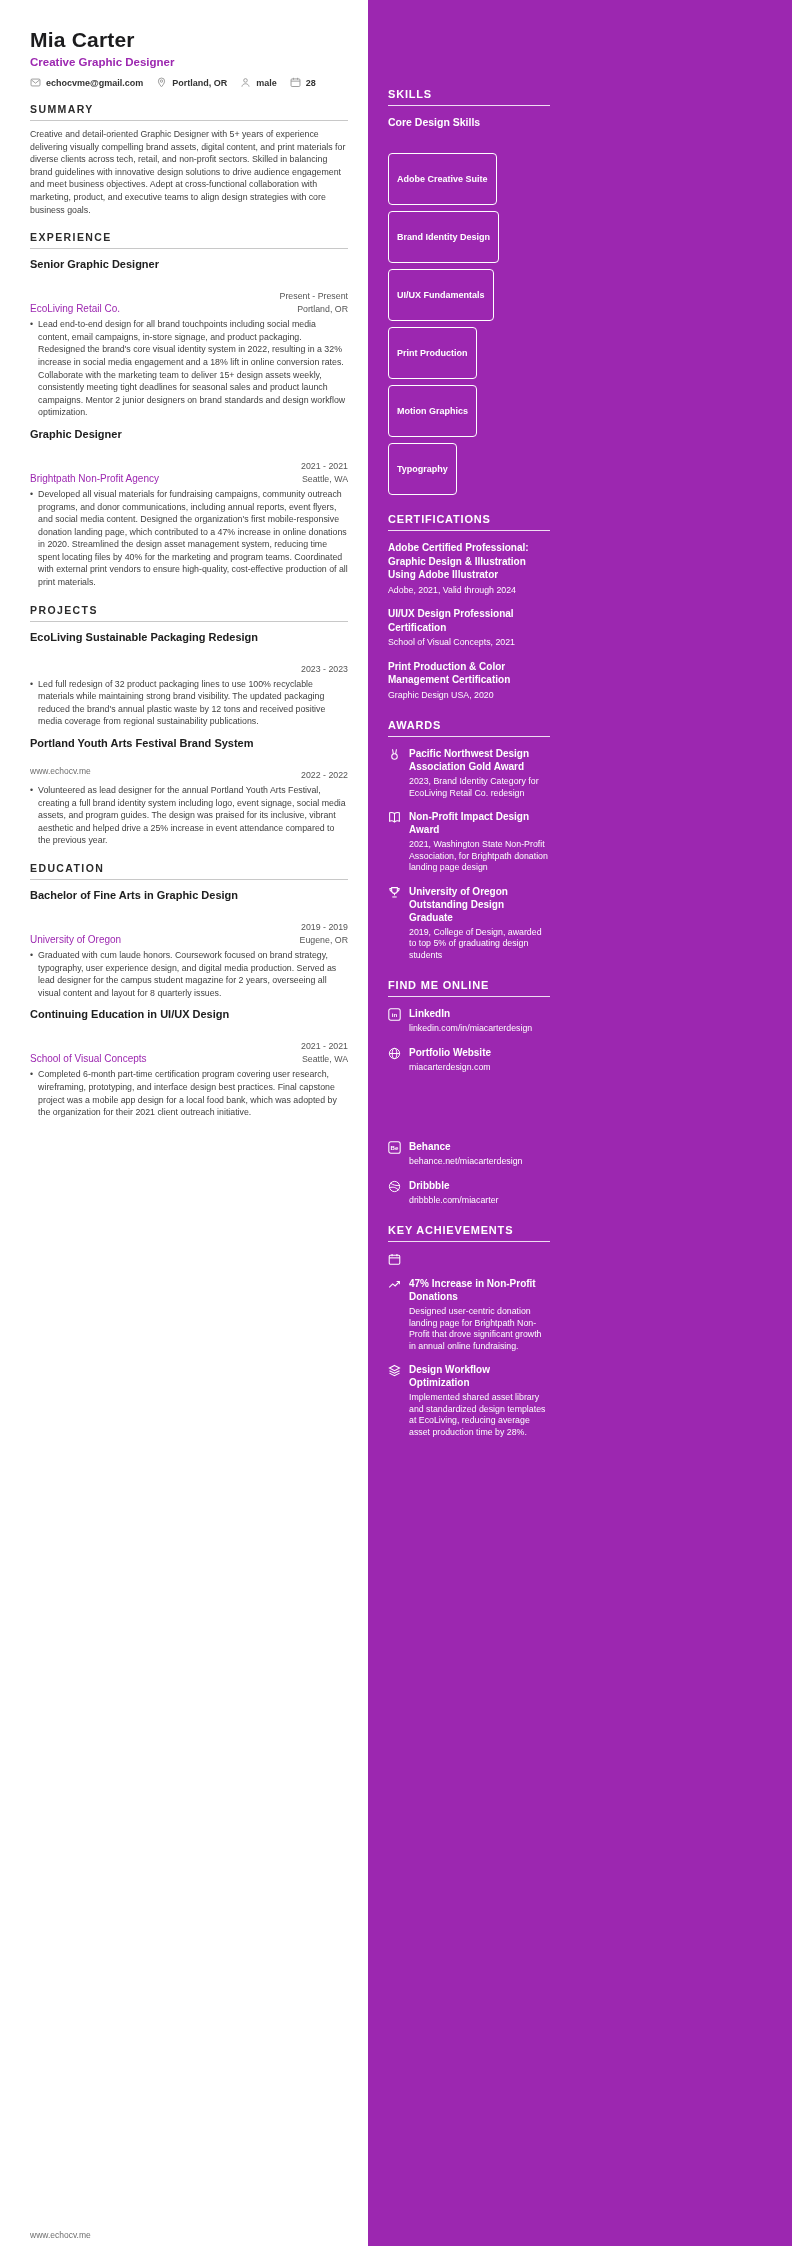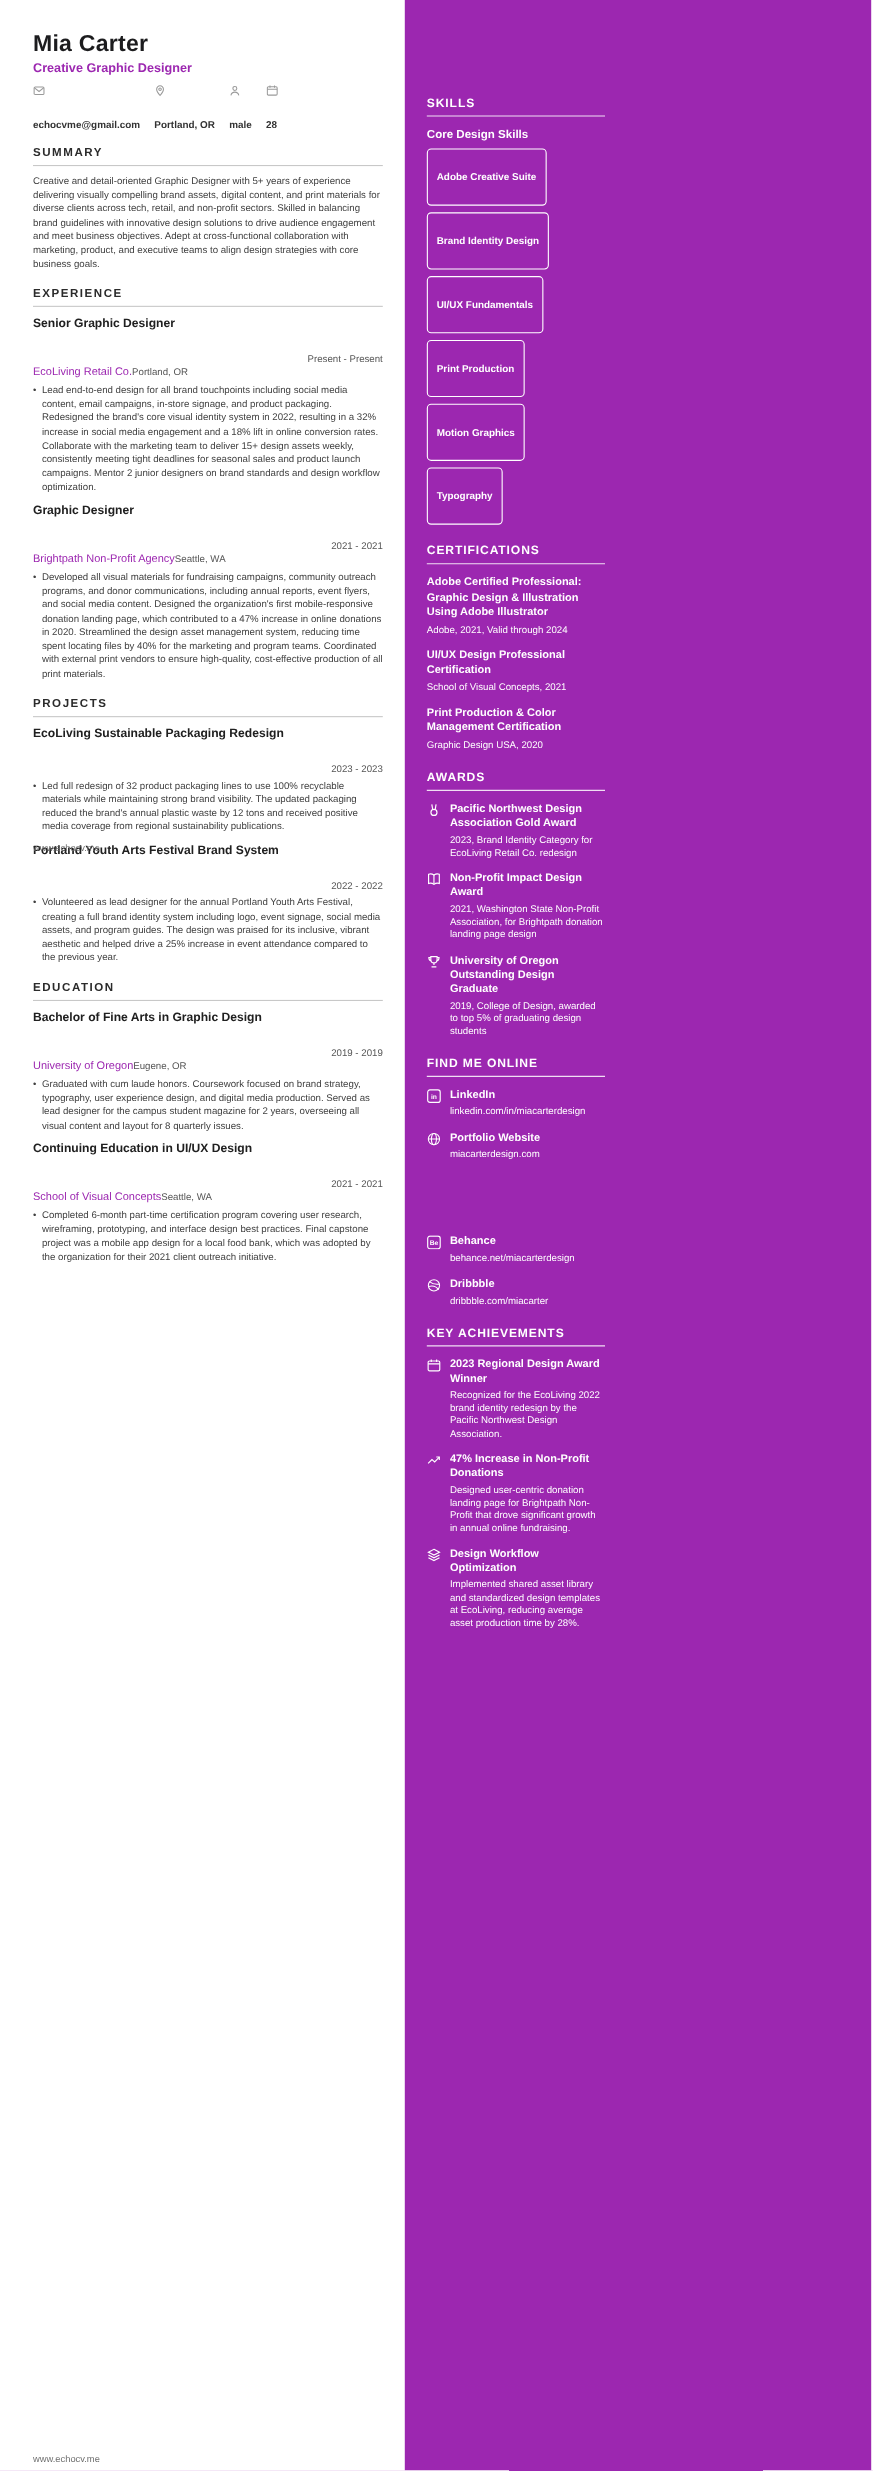--- a/index.html
+++ b/index.html
@@ -5,47 +5,47 @@
   * { margin:0; padding:0; box-sizing:border-box; }
   html,body { background:#fff; }
   body { font-family:"Liberation Sans", sans-serif; }
   .page { position:relative; width:794px; height:2246px; background:#ffffff; overflow:hidden; }
 
   
   .left { position:absolute; left:0; top:0; width:368px; padding:28px 20px 0 30px; }
   .name { font-size:21px; font-weight:bold; color:#1c1c1e; letter-spacing:.2px; }
   .role { font-size:11.5px; font-weight:bold; color:#9c27b0; margin-top:4px; }
   .contact-row { display:flex; gap:13px; align-items:center; margin-top:9px; }
-  .contact-item { display:flex; gap:20px; align-items:flex-start; font-size:9px; color:#4a4a4a;flex-direction:column; }
+  .contact-item { display:flex; gap:5px; align-items:flex-end; font-size:9px; color:#4a4a4a; }
   .contact-item b { font-weight:bold; color:#333; }
   .section { margin-top:15px; }
   .sec-heading { font-size:10.5px; font-weight:bold; letter-spacing:1.4px; color:#2b2b2b;
                  border-bottom:1px solid #c8c8c8; padding-bottom:5px; margin-bottom:7px; }
   .body-text { font-size:8.8px; line-height:12.6px; color:#3f3f3f; }
   .entry { margin-top:9px; }
   .entry:first-of-type { margin-top:4px; }
   .entry-head { display:flex; justify-content:space-between; align-items:flex-start; }
   .entry-title { font-size:11px; font-weight:bold; color:#202020; }
   .entry-dates { font-size:8.8px; color:#555; white-space:nowrap;margin-top:33px; }
-  .entry-sub { display:flex; justify-content:flex-start; align-items:baseline; margin-top:2px; }
+  .entry-sub { display:flex; justify-content:space-between; align-items:baseline; margin-top:2px; }
   .entry-company { font-size:10px; color:#9c27b0; }
   .entry-loc { font-size:8.8px; color:#555; }
   .bullet { display:flex; gap:5px; margin-top:4px; }
   .bullet-dot { font-size:8.8px; line-height:12.6px; color:#3f3f3f; }
   .left-footer { position:absolute; left:30px; font-size:8.5px; color:#6f6f6f; }
 
   
   .sidebar { position:absolute; left:368px; top:0; width:424px; height:2246px;
              background:#9c27b0; color:#fff; padding:88px 0 0 20px; }
   .sidebar-inner { width:162px; }
   .s-heading { font-size:11px; font-weight:bold; letter-spacing:.8px;
                border-bottom:1.5px solid rgba(255,255,255,.85); padding-bottom:5px;
                margin-bottom:10px; margin-top:18px; }
   .s-heading.first { margin-top:0; }
-  .s-sub { font-size:10.5px; font-weight:bold; margin-bottom:7px; }
+  .s-sub { font-size:10.5px; font-weight:bold; margin-bottom:25px; }
   .pill-row { margin-bottom:6px; }
   .pill { display:inline-block; border:1px solid #ffffff; border-radius:4px;
           padding:20px 8px; font-size:9px; font-weight:bold; color:#fff; }
   .cert { margin-bottom:11px; }
   .cert-title { font-size:10px; font-weight:bold; line-height:13.5px; }
   .cert-detail { font-size:8.8px; line-height:11.5px; margin-top:3px; }
   .icon-row { display:flex; gap:7px; margin-bottom:11px; }
   .icon-col { flex:0 0 14px; padding-top:1px; }
   .ir-body { flex:1; }
   .ir-title { font-size:10px; font-weight:bold; line-height:13px; }
@@ -325,24 +325,20 @@
       <div class="s-heading">KEY ACHIEVEMENTS</div>
       <div class="icon-row">
         <div class="icon-col">
           <svg class="ic" width="13" height="13" viewBox="0 0 16 16" fill="none" stroke="#fff" stroke-width="1.3">
               <rect x="1.5" y="2.8" width="13" height="11" rx="1.5"></rect>
               <line x1="1.5" y1="6" x2="14.5" y2="6"></line>
               <line x1="5" y1="1.2" x2="5" y2="4"></line>
               <line x1="11" y1="1.2" x2="11" y2="4"></line>
             </svg>
         </div>
-        <div class="ir-body">
-          <div class="ir-title">2023 Regional Design Award Winner</div>
-          <div class="ir-detail">Recognized for the EcoLiving 2022 brand identity redesign by the Pacific Northwest Design Association.</div>
-        </div>
       </div>
       <div class="icon-row">
         <div class="icon-col">
           <svg class="ic" width="13" height="13" viewBox="0 0 16 16" fill="none" stroke="#fff" stroke-width="1.3">
               <polyline points="1.5,11.5 5.8,7.2 8.8,9.8 14,4.4"></polyline>
               <polyline points="10.6,4.4 14,4.4 14,7.8"></polyline>
             </svg>
         </div>
         <div class="ir-body">
           <div class="ir-title">47% Increase in Non-Profit Donations</div>

